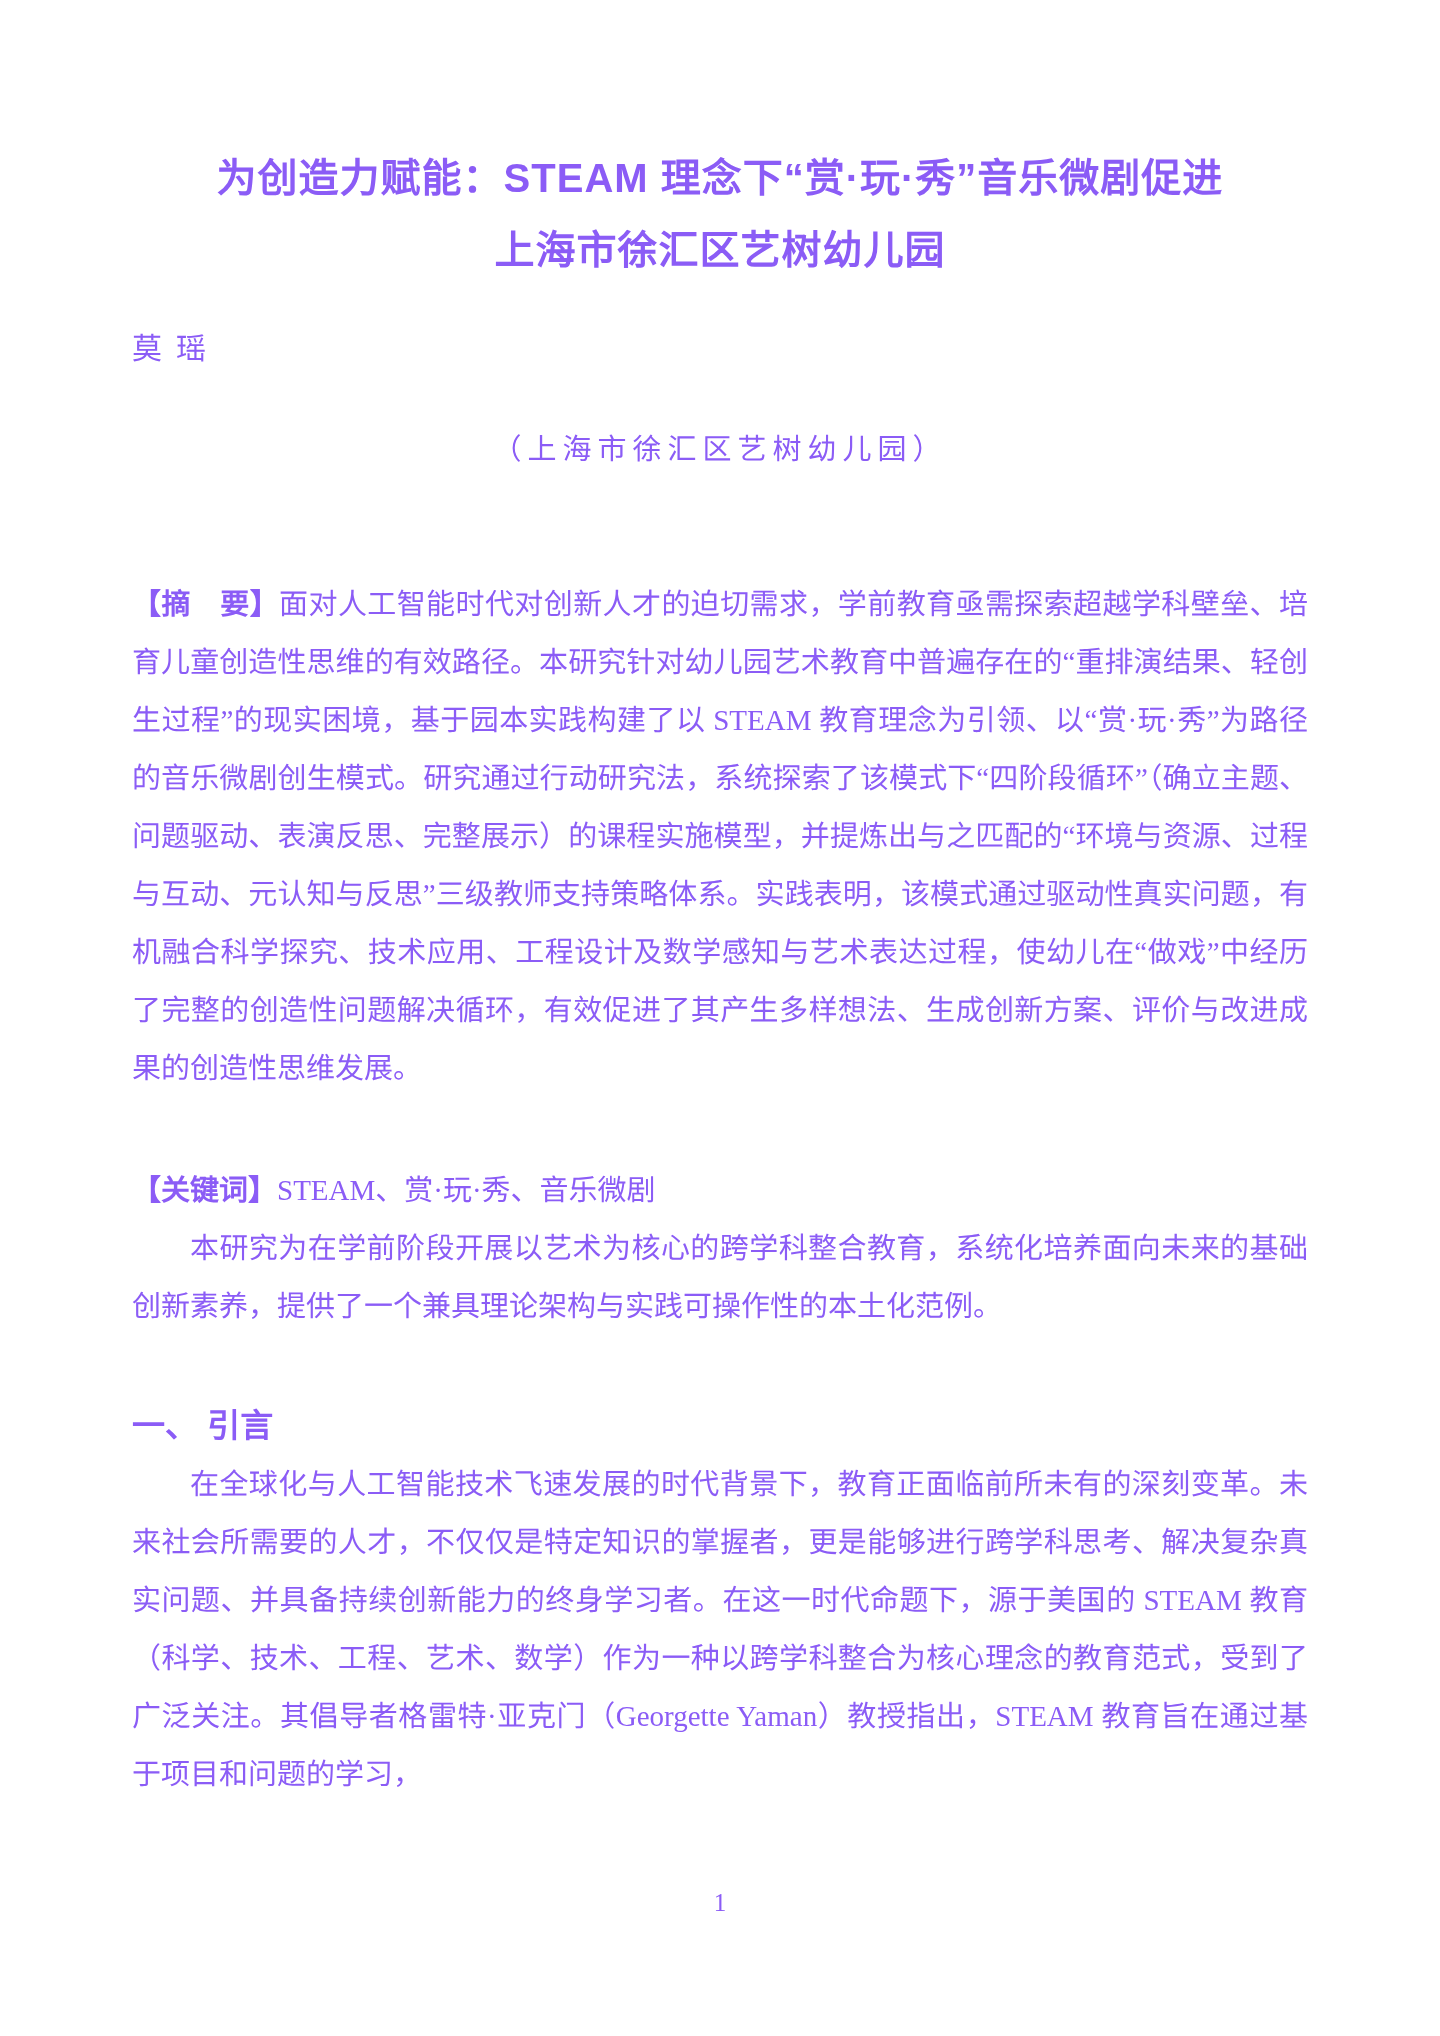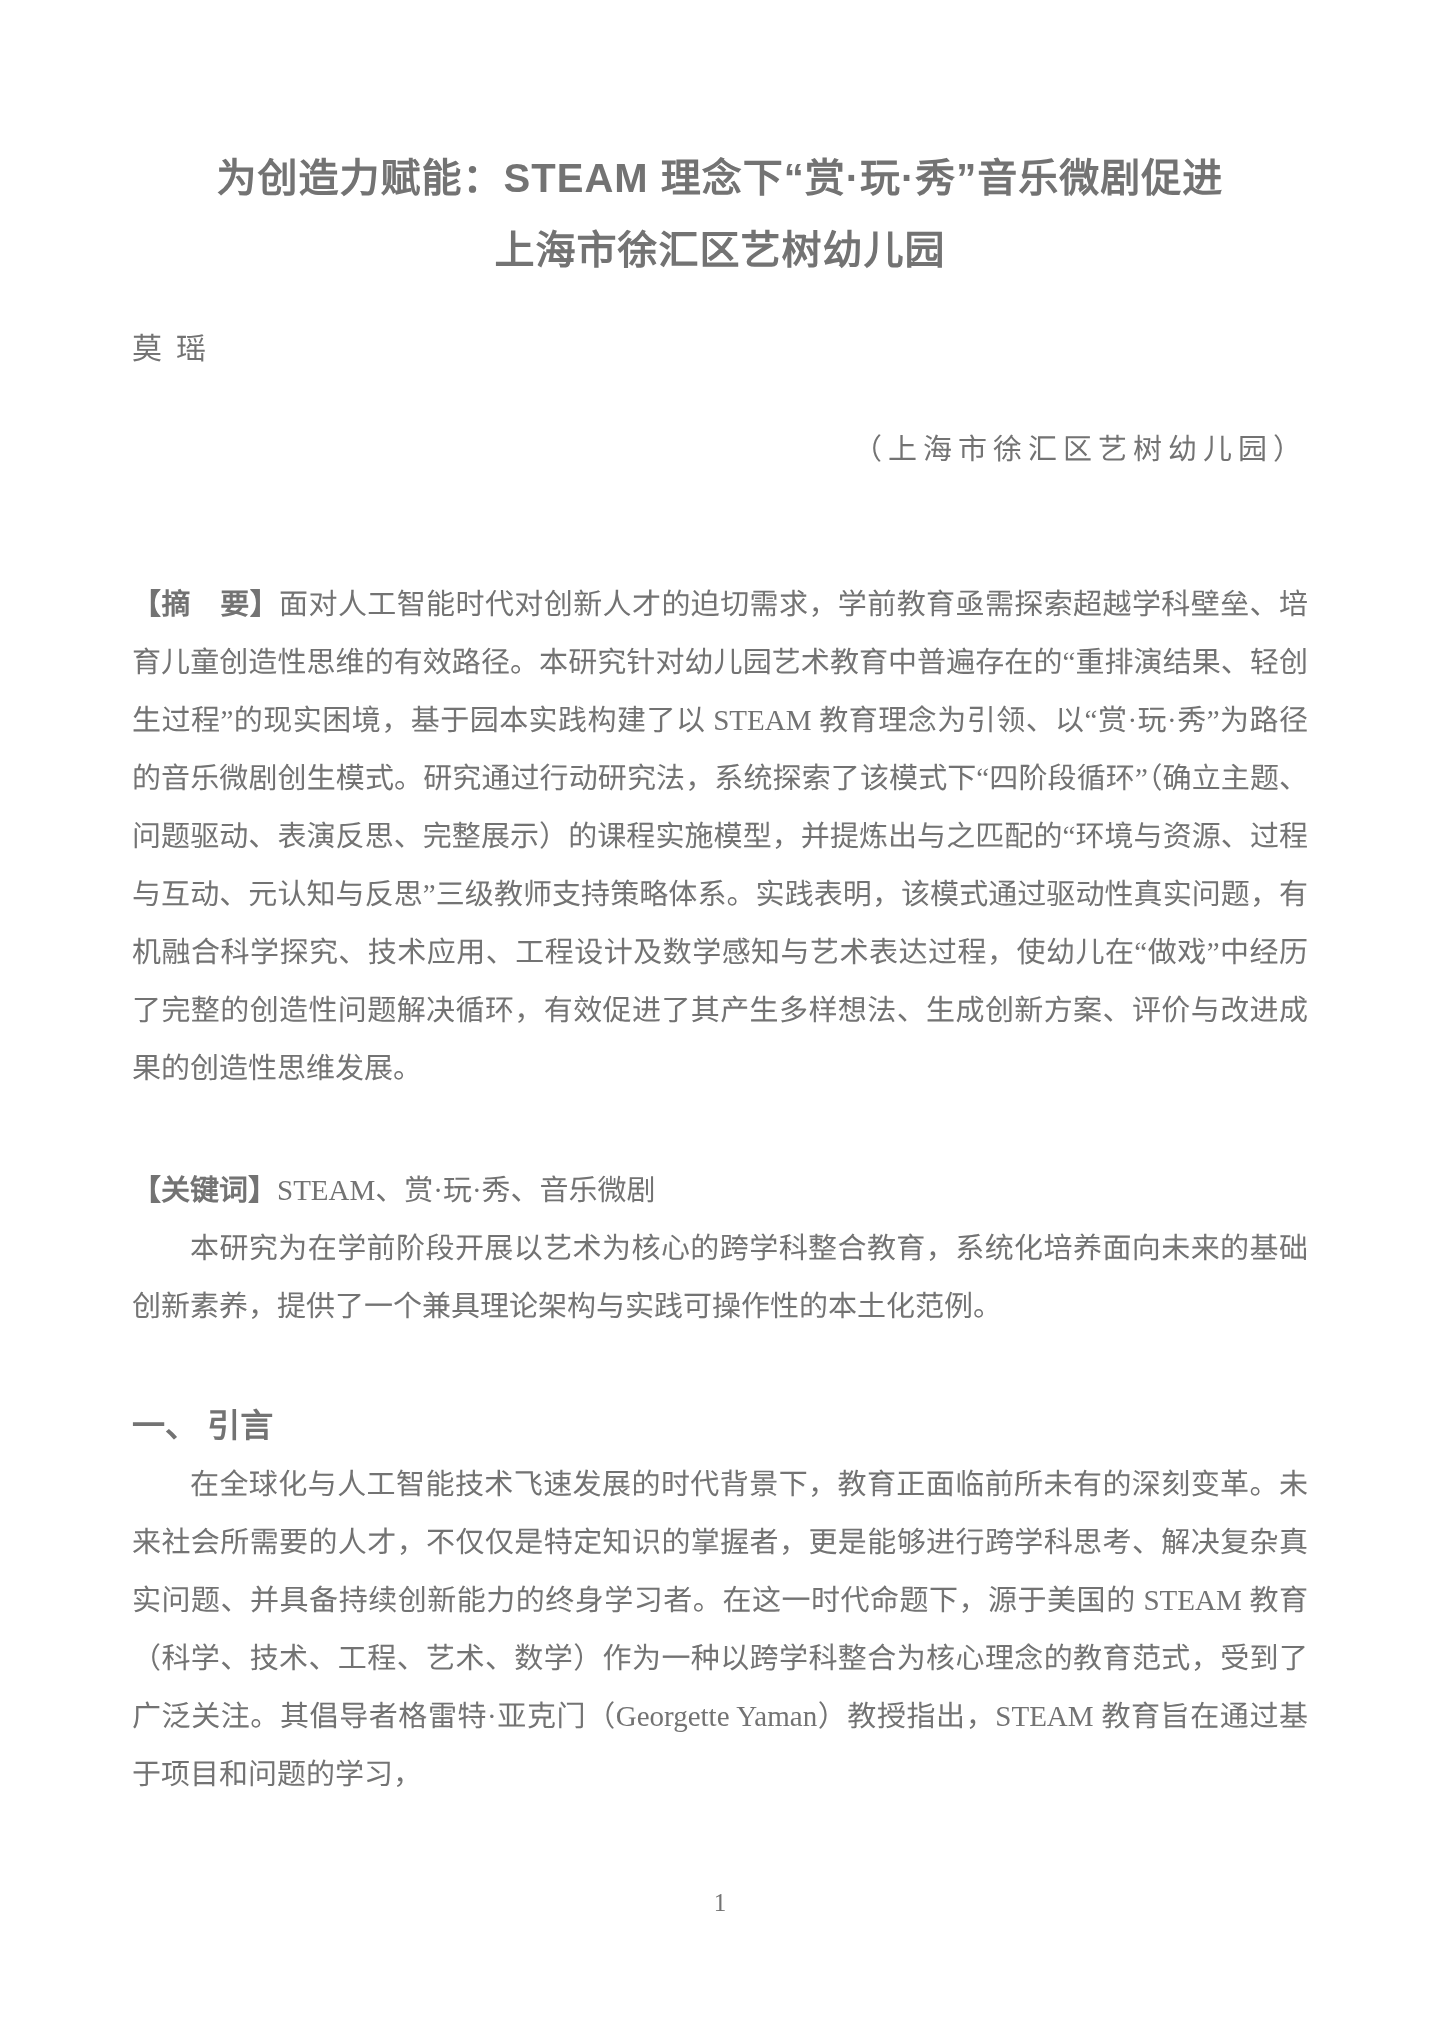--- a/index.html
+++ b/index.html
@@ -3,21 +3,21 @@
 <meta charset="utf-8">
 <style>
   * { margin: 0; padding: 0; box-sizing: border-box; }
   html, body { background: #ffffff; }
   .page {
     position: relative;
     width: 1440px;
     height: 2036px;
     margin: 0 auto;
     background: #ffffff;
-    color: #737373;
+    color: #8b5cf6;
     font-family: "Liberation Serif", "DejaVu Serif", serif;
     overflow: hidden;
   }
   .content {
     padding: 0 132px;
   }
   .title-block {
     padding-top: 142px;
     text-align: center;
   }
@@ -32,21 +32,21 @@
   .byline {
     margin-top: 34px;
     text-align: left;
     font-size: 30px;
     line-height: 58px;
     letter-spacing: 14px;
     font-weight: normal;
   }
   .affiliation {
     margin-top: 42px;
-    text-align: right;
+    text-align: center;
     font-size: 29px;
     line-height: 58px;
     letter-spacing: 6px;
   }
   .abstract-p1 {
     margin-top: 97px;
   }
   .body-text {
     font-size: 29px;
     line-height: 58px;

